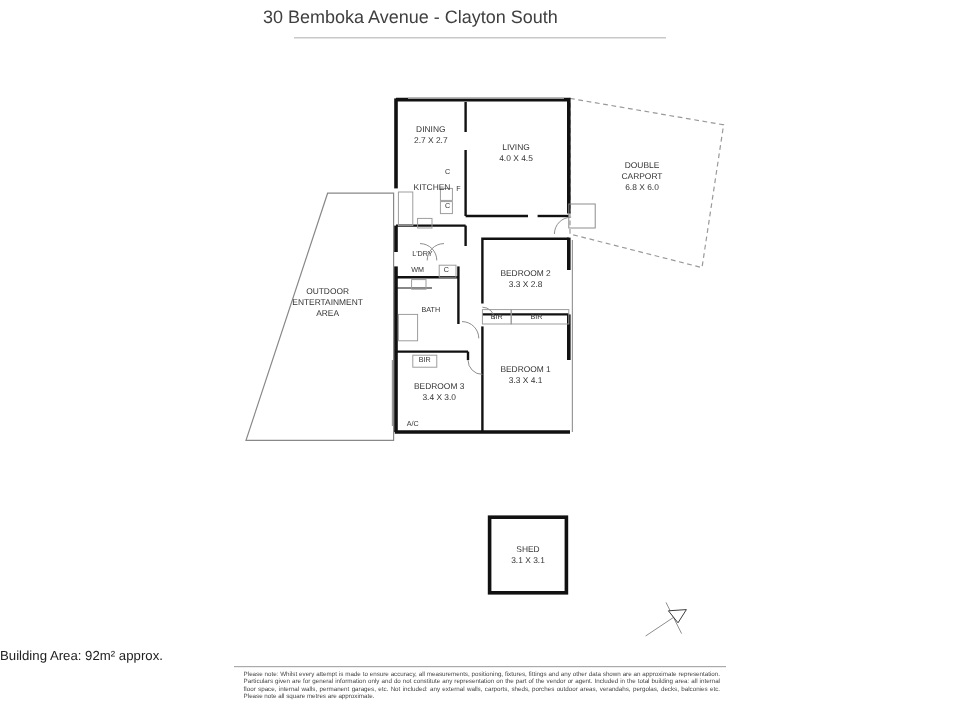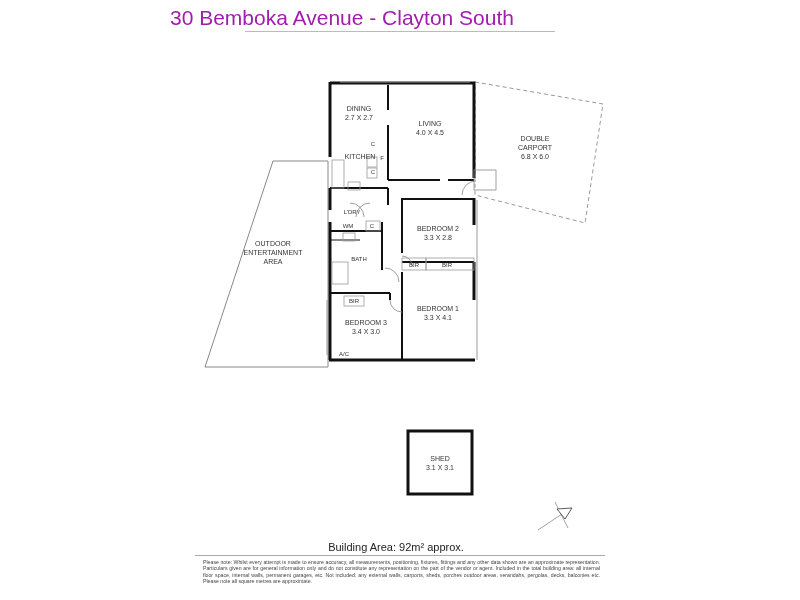--- a/index.html
+++ b/index.html
@@ -1,22 +1,22 @@
 <!DOCTYPE html>
 <html><head>
 <meta charset="utf-8">
 <style>
   html,body{margin:0;padding:0;background:#fff;}
   body{width:800px;height:600px;position:relative;overflow:hidden;font-family:"Liberation Sans",sans-serif;color:#222;}
-  .title{position:absolute;left:0;top:6px;width:684px;text-align:center;font-size:21px;color:#a21caf;}
+  .title{position:absolute;left:0;top:6px;width:684px;text-align:center;font-size:15px;color:#404040;}
   .title-rule{position:absolute;left:245px;top:31px;width:310px;height:1px;background:#bbb;}
   svg.plan{position:absolute;left:0;top:0;}
   .lbl{position:absolute;font-size:7px;line-height:9px;text-align:center;color:#333;text-transform:uppercase;}
   .small{font-size:6px;line-height:7px;}
-  .area{position:absolute;left:0;top:541px;width:792px;text-align:center;font-size:11px;color:#222;}
+  .area{position:absolute;left:0;top:541px;width:792px;font-size:11px;color:#222;}
   .area-rule{position:absolute;left:195px;top:555px;width:410px;height:1px;background:#aaa;}
   .note{position:absolute;left:203px;top:559px;width:397px;font-size:5.2px;line-height:6.4px;color:#444;text-align:justify;}
 </style>
 </head>
 <body>
 
 <div class="title">30 Bemboka Avenue - Clayton South</div>
 <div class="title-rule"></div>
 
 <svg class="plan" width="800" height="600">

